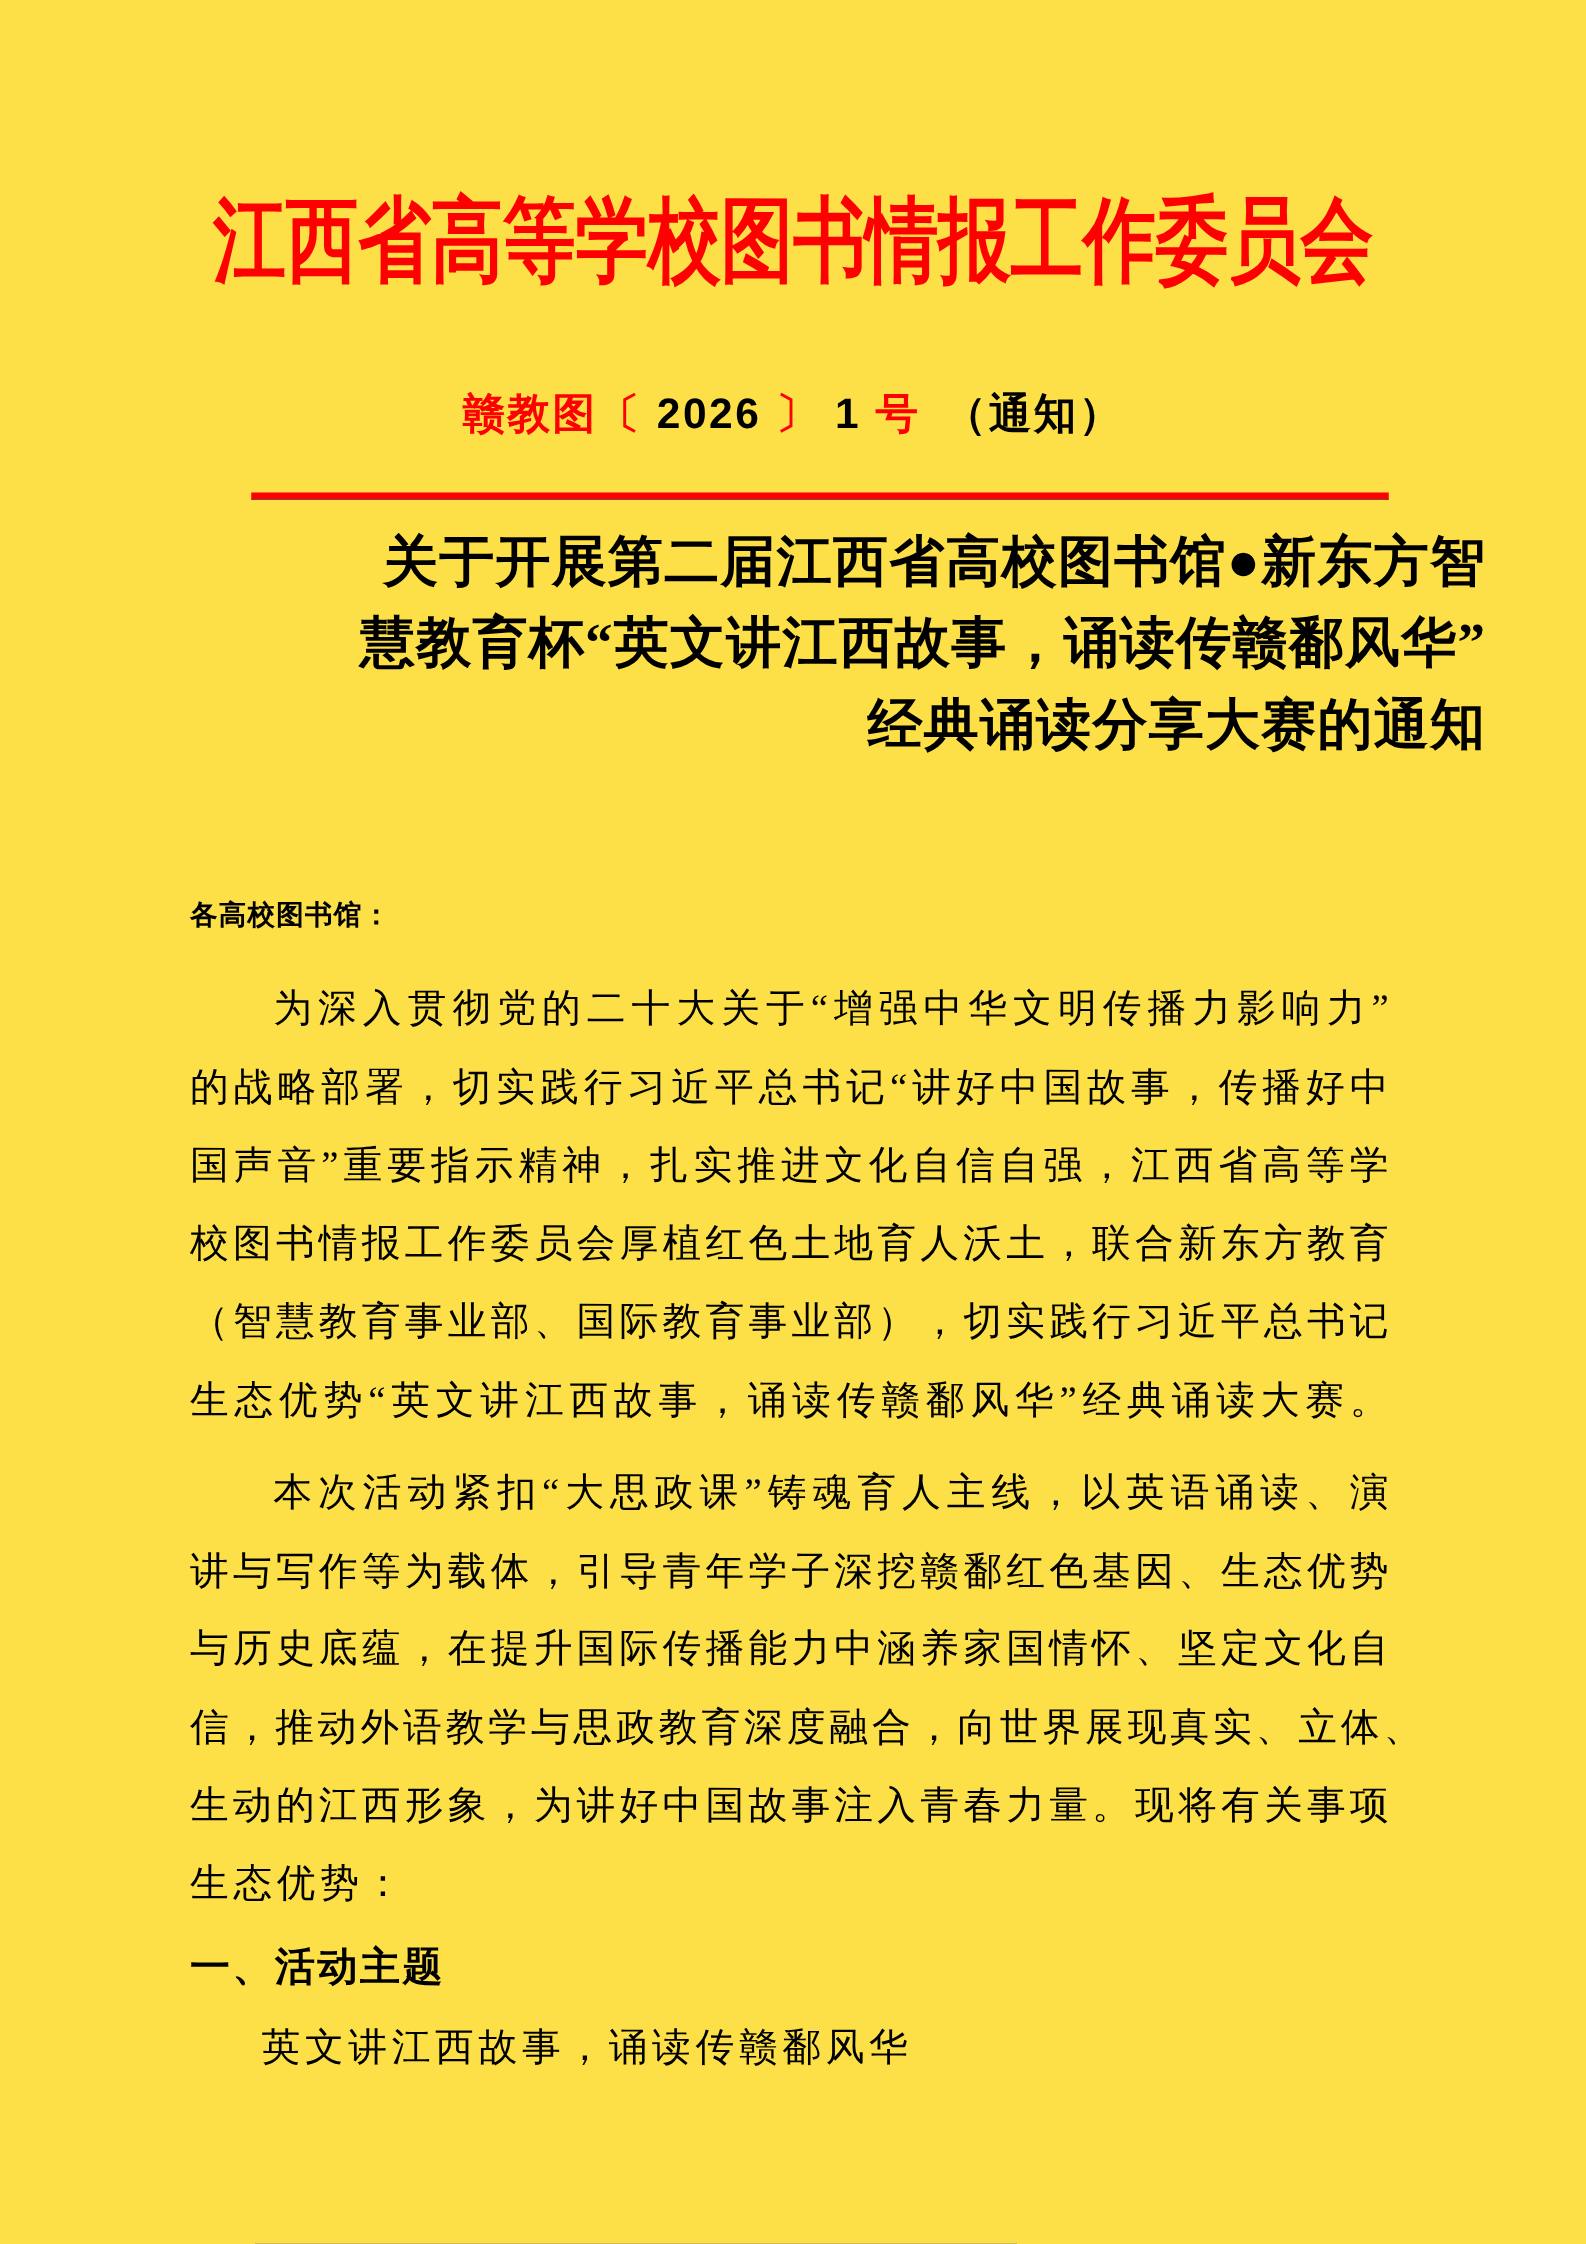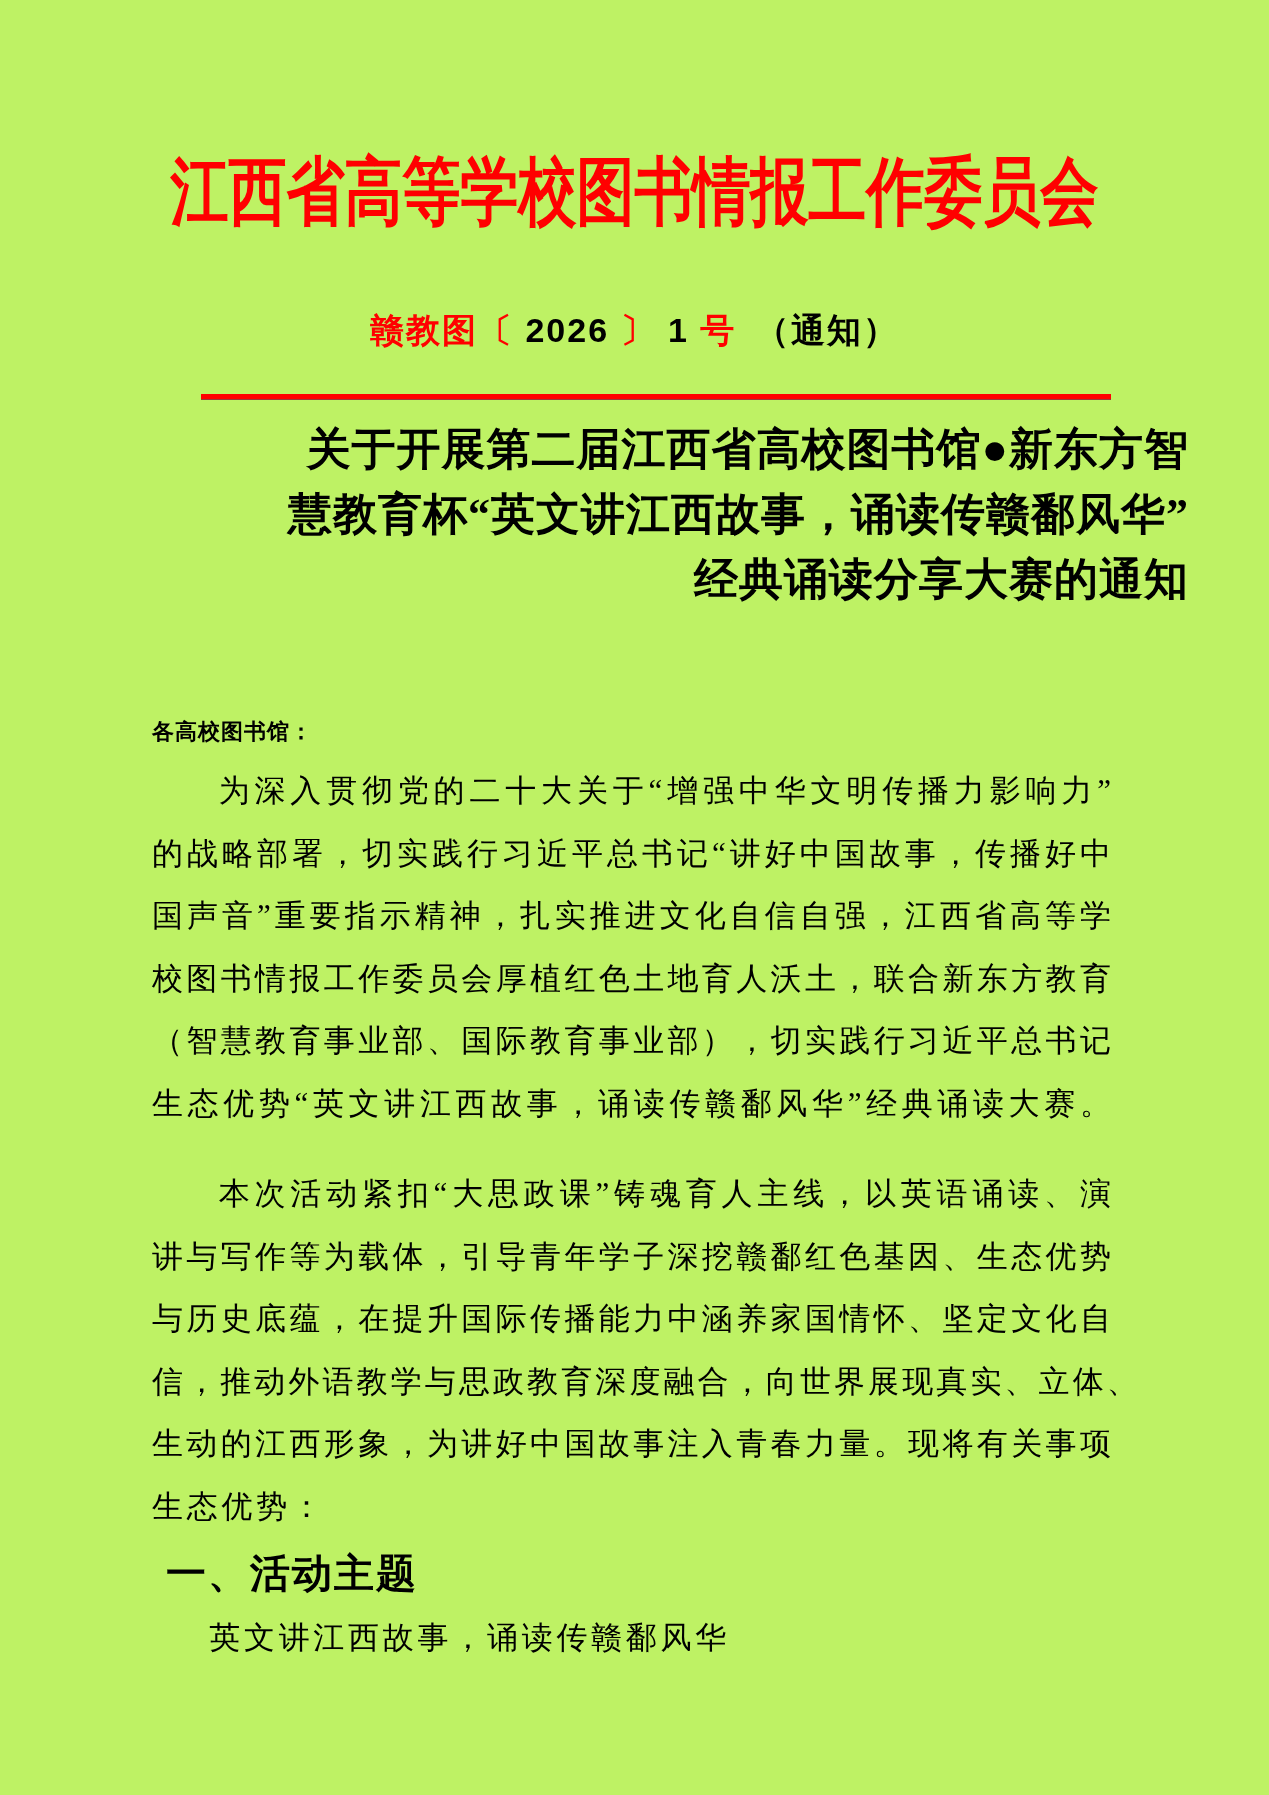--- a/index.html
+++ b/index.html
@@ -1,20 +1,20 @@
 <!DOCTYPE html>
 <html><head>
 <meta charset="utf-8">
 <style>
   html,body{margin:0;padding:0;background:#888;}
   .page{
     position:relative;
     width:1269px;height:1795px;
     margin:0 auto;
-    background:#bef264;
+    background:#fde047;
     font-family:"Liberation Serif","DejaVu Serif",serif;
     color:#000;
     overflow:hidden;
   }
   
   .org-header{
     position:absolute;top:156px;left:0;width:100%;
     text-align:center;
     color:#ff0000;
     font-weight:bold;
@@ -60,38 +60,38 @@
     line-height:56px;
     font-weight:600;
     letter-spacing:1px;
   }
   .para{
     position:absolute;left:152px;width:962px;
     font-size:31px;
     line-height:62.5px;
     letter-spacing:0.1em;
   }
-  .para-1{top:760px;}
+  .para-1{top:776px;}
   .para-2{top:1163px;}
   .para .line{
     text-align:justify;
     text-align-last:justify;
     text-justify:inter-character;
     white-space:nowrap;
   }
   .para .line:first-child{text-indent:2.15em;}
   .para:not(.full-last) .line:last-child{
     text-align-last:left;
     letter-spacing:0.12em;
   }
   .section-heading{
-    position:absolute;top:1542px;left:166px;width:962px;
+    position:absolute;top:1542px;left:152px;width:962px;
     font-family:"Liberation Sans","DejaVu Sans",sans-serif;
     font-weight:bold;
-    font-size:40px;
+    font-size:32px;
     line-height:62px;
     letter-spacing:2px;
   }
   .section-body{
     position:absolute;top:1607px;left:141px;width:962px;
     font-size:31px;
     line-height:62px;
     letter-spacing:0.12em;
     padding-left:2.2em;
     box-sizing:border-box;

